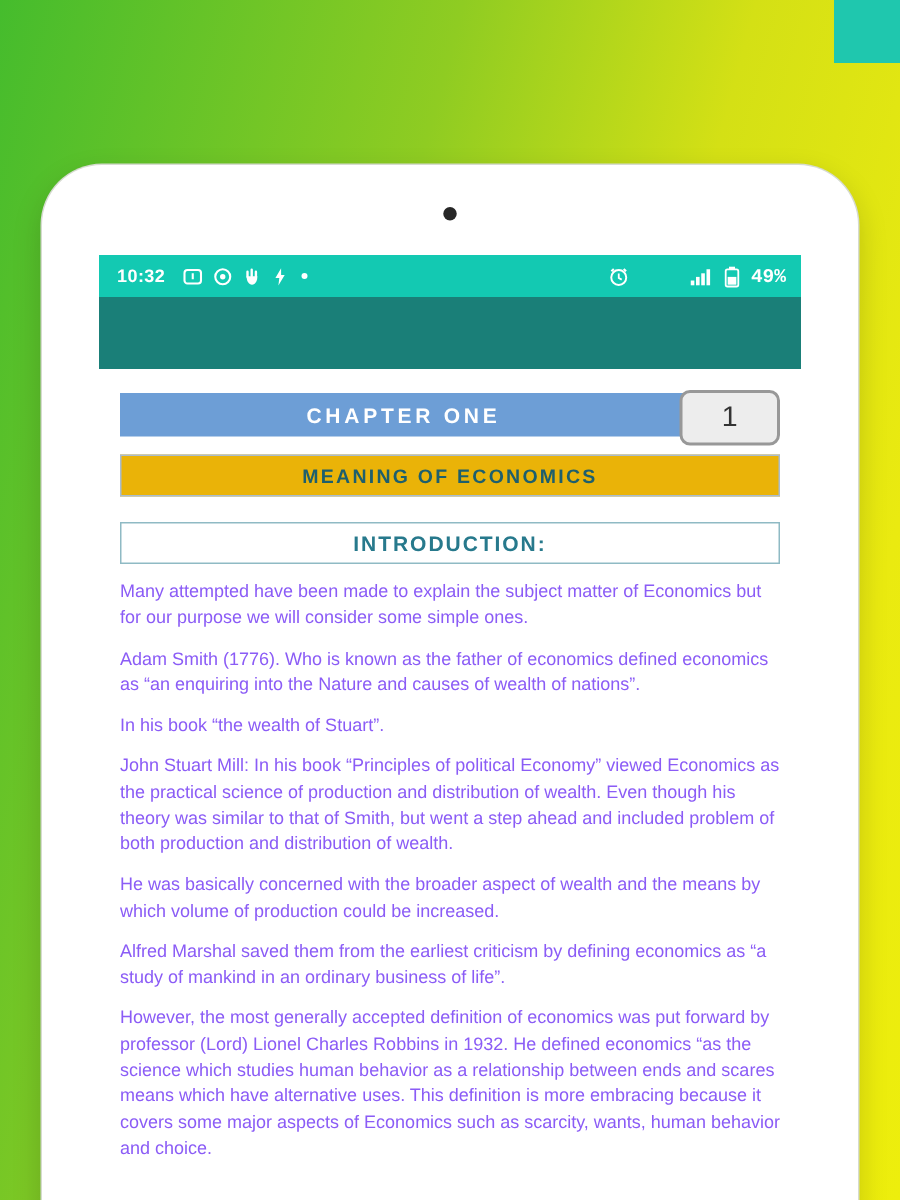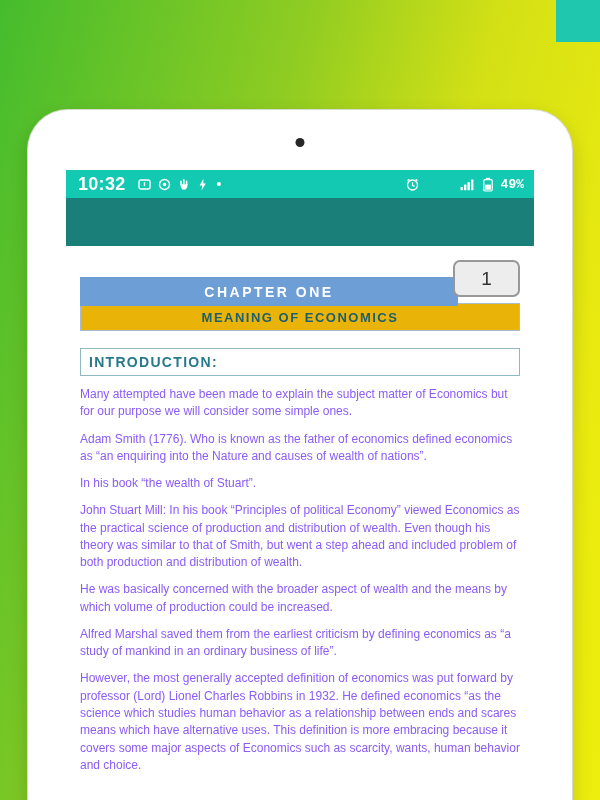--- a/index.html
+++ b/index.html
@@ -23,33 +23,33 @@
   }
 
   .screen { position:absolute; left:38px; top:60px; width:468px; height:660px; background:#fff; overflow:hidden; }
 
   .status-bar {
     height:28px; background:#13c9b2; color:#fff;
     display:flex; align-items:center; justify-content:space-between;
     padding:0 10px 0 12px;
   }
   .sb-left, .sb-right { display:flex; align-items:center; gap:7px; }
-  .sb-time { font-size:18px; font-weight:bold; letter-spacing:0.3px; margin-right:5px; }
+  .sb-time { font-size:12px; font-weight:bold; letter-spacing:0.3px; margin-right:5px; }
   .sb-icon { display:inline-flex; align-items:center; }
   .sb-dot { width:4px; height:4px; background:#fff; border-radius:50%; margin-left:2px; }
   .sb-gap { width:26px; }
   .sb-batt-pct { font-size:13px; font-weight:bold;font-family:Liberation Mono, monospace; }
 
   .app-bar { height:48px; background:#1a7f78; }
 
   .doc { padding:12px 14px 0; height:584px; overflow:hidden; background:#fff; }
 
   .chapter-row { position:relative; height:37px; margin-top:2px; }
   .chapter-banner {
-    position:absolute; left:0; top:17px; width:378px; height:29px;
+    position:absolute; left:0; top:2px; width:378px; height:29px;
     background:#6d9ed6; color:#ffffff; font-weight:bold; font-size:14px; letter-spacing:2.5px;
     display:flex; align-items:center; justify-content:center;
   }
   .page-number {
     position:absolute; right:0; top:0; width:67px; height:37px;
     background:#ededed; border:2px solid #989898; border-radius:7px;
     display:flex; align-items:center; justify-content:center;
     font-size:19px; color:#333333;
   }
 
@@ -58,20 +58,21 @@
     background:#eab308; border:1px solid #a9bccf;
     color:#1e5f6d; font-weight:bold; font-size:13px; letter-spacing:1.5px;
     display:flex; align-items:center; justify-content:center;
   }
 
   .intro-heading {
     margin-top:17px;
     border:1px solid #8fbac4;
     color:#27798c; font-weight:bold; font-size:14px; letter-spacing:1.3px;
     padding:5px 8px;
+    text-align:center;
   }
 
   .paragraphs { margin-top:10px; }
   .para { font-size:12px; line-height:1.44; color:#8b5cf6; margin-bottom:10px; }
 </style>
 </head>
 <body>
 
 <div class="wallpaper">
   <div class="teal-corner"></div>

